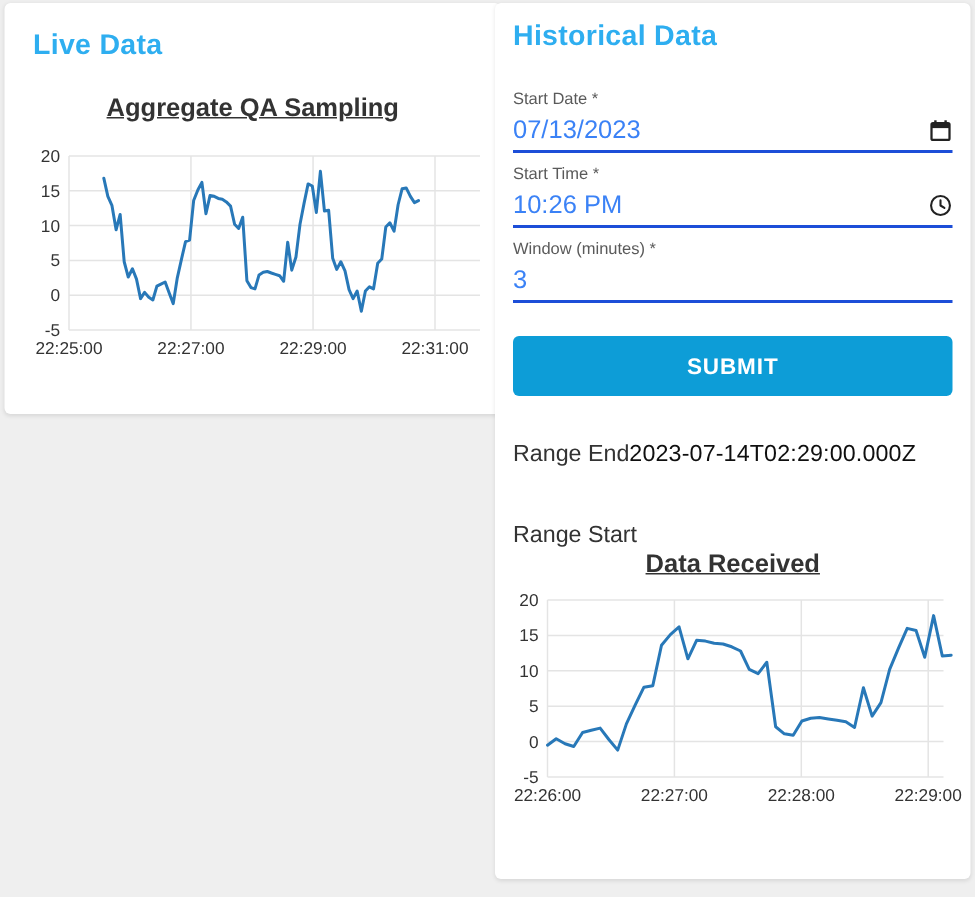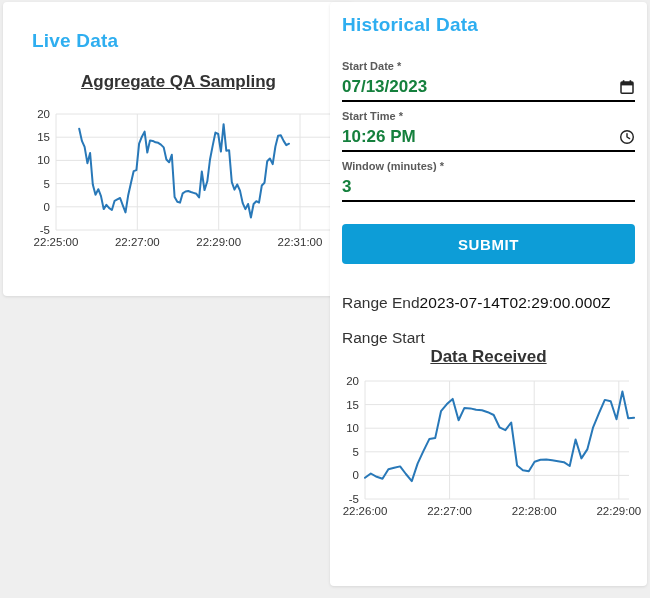--- a/index.html
+++ b/index.html
@@ -6,58 +6,58 @@
   body{
     width:650px;height:598px;position:relative;
     background:#efefef;
     font-family:"Liberation Sans", sans-serif;
     color:#222;overflow:hidden;
   }
   .card{
     position:absolute;background:#ffffff;border-radius:4px;
     box-shadow:0 1px 3px rgba(0,0,0,0.10);
   }
-  .card-left{left:3px;top:2px;width:319px;height:262px;padding:16px;}
+  .card-left{left:3px;top:2px;width:319px;height:262px;padding:6px;}
   .card-right{left:330px;top:2px;width:317px;height:584px;}
   .panel-title{
     font-size:19px;font-weight:600;letter-spacing:0.2px;
     margin:12px 0 0 13px;
   }
   .card-right .panel-title{margin-left:12px;}
   
   .chart-block{text-align:center;}
   .chart-title{font-size:17px;font-weight:700;color:#333;text-decoration:underline;}
   svg{overflow:visible;display:block;}
   .chart-svg{margin:0 auto;}
   text.tick{font-family:"Liberation Sans",sans-serif;font-size:11.5px;fill:#333;}
   
   .form-area{padding:0 12px;}
   .field{
-    border-bottom:2px solid #000000;
-    padding-bottom:3px;margin-bottom:6px;font-weight:bold;
+    border-bottom:2px solid #1d4ed8;
+    padding-bottom:3px;margin-bottom:6px;
   }
   .field-label{font-size:11px;color:#5a5a5a;line-height:13px;padding-top:2px;}
   .field-row{
     display:flex;justify-content:space-between;align-items:center;
-    font-size:17px;color:#15803d;line-height:21px;margin-top:3px;
+    font-size:17px;color:#3b82f6;line-height:21px;margin-top:3px;
   }
   .field-icon{width:16px;height:16px;flex:0 0 16px;cursor:pointer;}
   .submit-btn{
     display:block;width:100%;height:40px;margin-top:22px;
     background:#0D9DD7;color:#ffffff;border:none;border-radius:4px;
     font-family:"Liberation Sans",sans-serif;
     font-size:15px;font-weight:700;letter-spacing:0.6px;cursor:pointer;
   }
   .range-row{
     display:flex;align-items:baseline;
     font-size:15.5px;color:#333;
   }
   .range-row .range-value{font-weight:400;color:#0f0f0f;letter-spacing:0.1px;}
   .range-end{margin-top:30px;}
-  .range-start{margin-top:17px;}
+  .range-start{margin-top:36px;}
   .left-chart-block{margin-top:20px;}
   .left-chart-block .chart-svg{margin-top:16px;}
   .right-chart-block{}
   .right-chart-block .chart-svg{margin-top:8px;}
 </style>
 </head>
 <body>
 
 <div class="card card-left">
   <div class="panel-title" style="color:#2EAEF0">Live Data</div>

